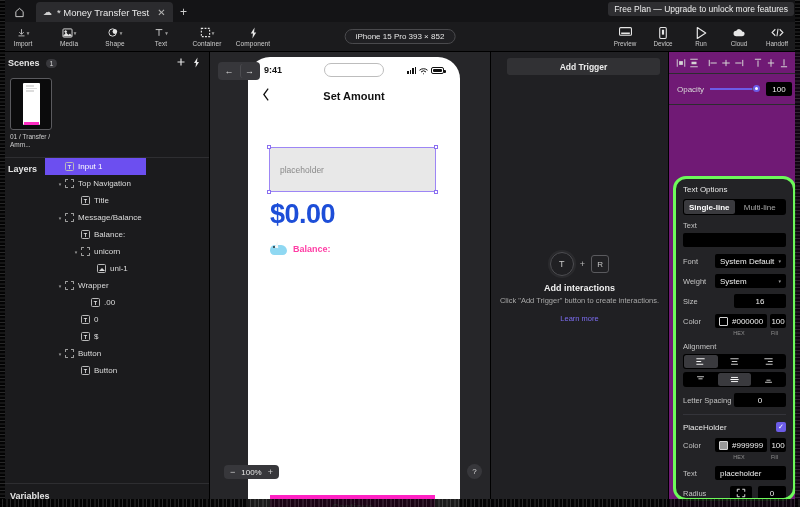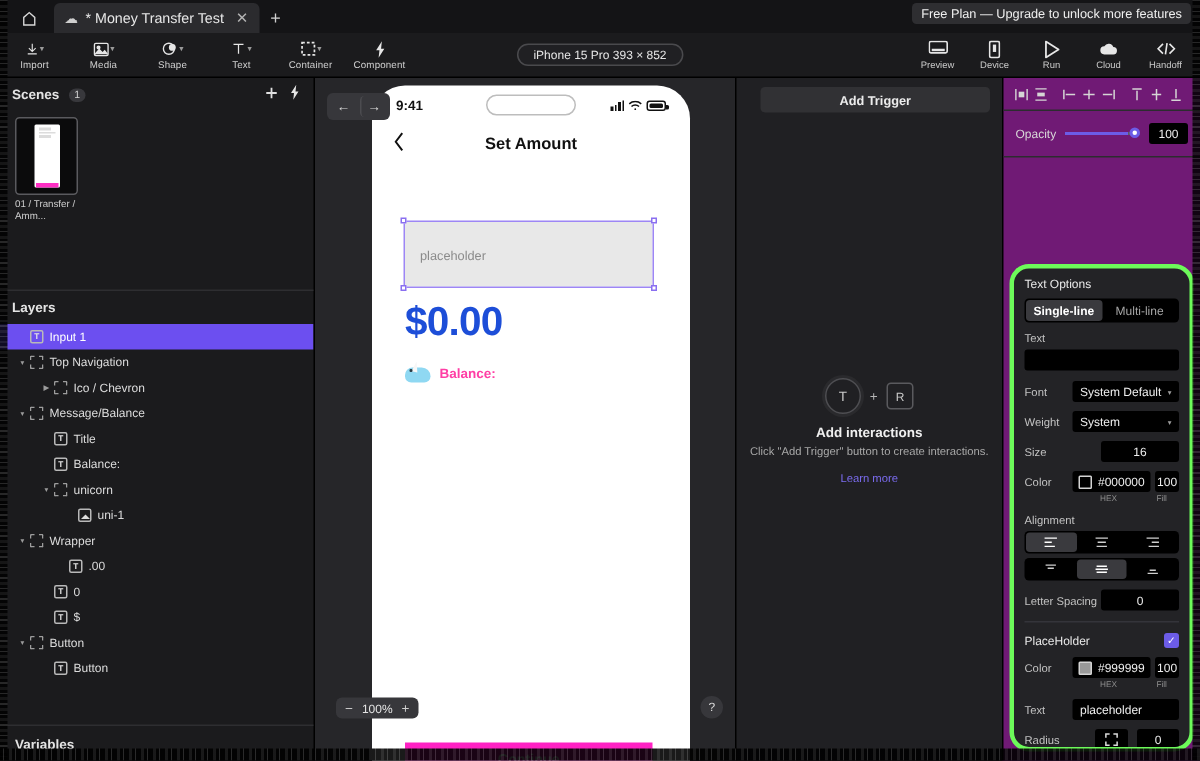--- a/index.html
+++ b/index.html
@@ -150,21 +150,21 @@
   }
   .si-line { background: #dcdcdc; height: 1.5px; margin: 0 2px 1px 2px; }
   .si-line.w1 { width: 8px; }
   .si-line.w2 { width: 11px; }
   .si-bar { height: 3px; background: #ff2ec4; width: 100%; }
   .scene-label {
     font-size: 6.5px; color: #cfcfcf; line-height: 1.25;
     margin-top: 3px; width: 44px; word-break: break-word;
   }
 
-  .layers-sec { border-top: 1px solid #2e2e31; display:flex; flex-direction:column; min-height:0; flex:1;margin-top:36px;}
+  .layers-sec { border-top: 1px solid #2e2e31; display:flex; flex-direction:row; min-height:0; flex:1;}
   .layers-list { overflow: hidden; }
   .layer {
     height: 17px;
     display: flex; align-items: center;
     font-size: 8px; color: #dcdcdc;
     padding-right: 4px;
     cursor: pointer;
   }
   .layer.selected { background: #6c4ff0; color: #fff; }
   .layer .disc {
@@ -677,39 +677,32 @@
               <span>Input 1</span>
             </div>
             <div class="layer" style="padding-left: 10px;">
               <span class="disc">▾</span>
               <span class="tico">
                 <span class="ic-dash"></span>
               </span>
               <span>Top Navigation</span>
             </div>
             <div class="layer" style="padding-left: 26px;">
-              <span class="disc">▶</span>
-              <span class="tico">
-                <span class="ic-dash"></span>
-              </span>
-              <span>Ico / Chevron</span>
+              <span class="disc"></span>
+              <span class="tico">
+                <span class="ic-box">T</span>
+              </span>
+              <span>Title</span>
             </div>
             <div class="layer" style="padding-left: 10px;">
               <span class="disc">▾</span>
               <span class="tico">
                 <span class="ic-dash"></span>
               </span>
               <span>Message/Balance</span>
-            </div>
-            <div class="layer" style="padding-left: 26px;">
-              <span class="disc"></span>
-              <span class="tico">
-                <span class="ic-box">T</span>
-              </span>
-              <span>Title</span>
             </div>
             <div class="layer" style="padding-left: 26px;">
               <span class="disc"></span>
               <span class="tico">
                 <span class="ic-box">T</span>
               </span>
               <span>Balance:</span>
             </div>
             <div class="layer" style="padding-left: 26px;">
               <span class="disc">▾</span>

